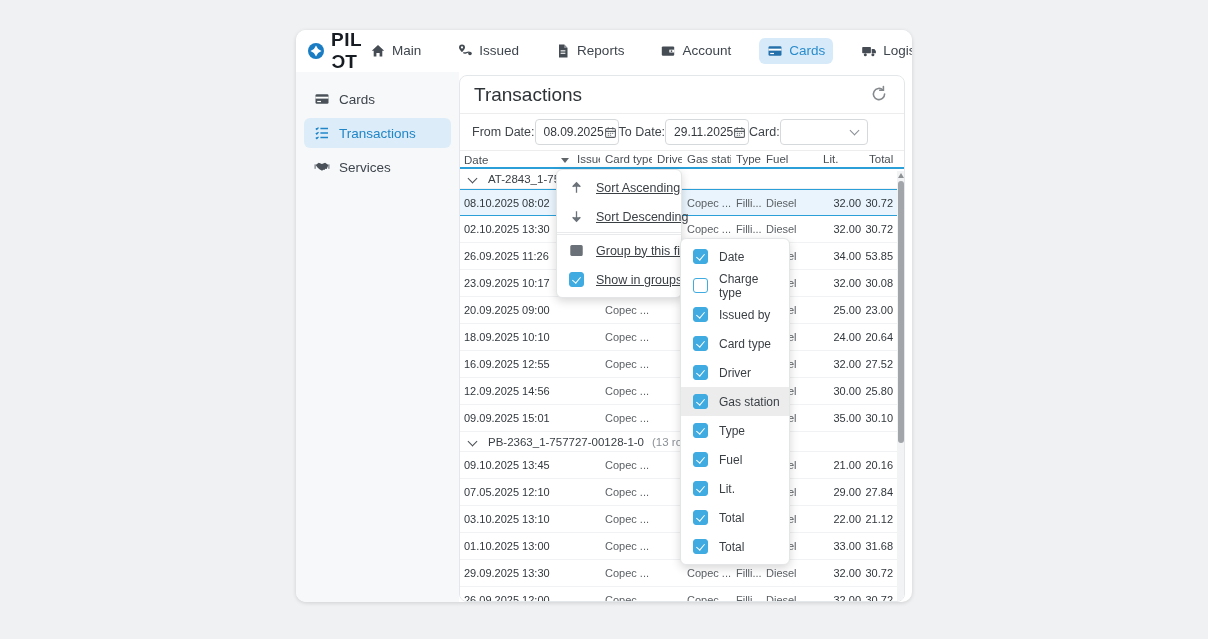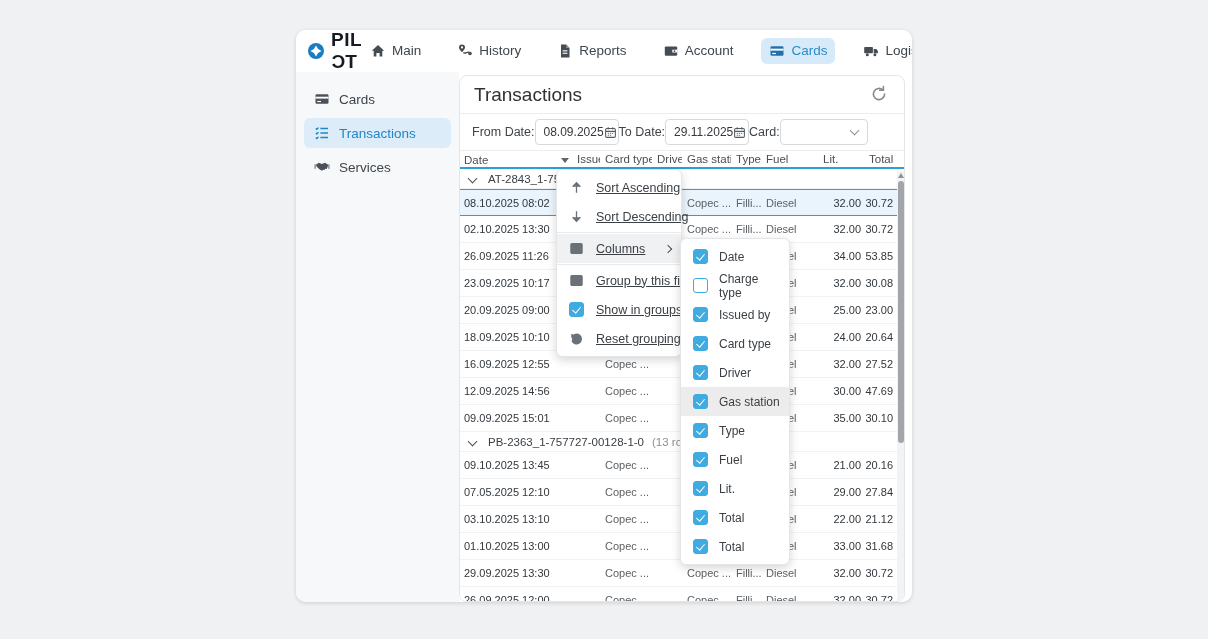--- a/index.html
+++ b/index.html
@@ -112,21 +112,21 @@
           </div>
           <div class="nav-item">
             <span class="icon ">
               <svg viewBox="0 0 16 16">
                 <path d="M5 1.5a3 3 0 0 1 3 3c0 2-3 4.6-3 4.6S2 6.5 2 4.5a3 3 0 0 1 3-3z"></path>
                 <circle cx="5" cy="4.4" r="1.1" fill="#fff"></circle>
                 <path d="M6.3 9.6c2.3 1.7 4.4-1.9 6.6 0" fill="none" stroke="currentColor" stroke-width="1.3"></path>
                 <circle cx="13" cy="10.5" r="1.8"></circle>
               </svg>
             </span>
-            <span>History</span>
+            <span>Issued</span>
           </div>
           <div class="nav-item">
             <span class="icon ">
               <svg viewBox="0 0 16 16">
                 <path d="M4 1.5h5.2l3.3 3.4v9.6H4z"></path>
                 <path d="M9.2 1.5v3.4h3.3z" fill="#8d9298"></path>
                 <rect x="5.6" y="7.3" width="4.8" height="1.1" fill="#fff"></rect>
                 <rect x="5.6" y="9.7" width="4.8" height="1.1" fill="#fff"></rect>
               </svg>
             </span>
@@ -337,21 +337,21 @@
           </div>
           <div class="t-row grid">
             <div class="cell-date">12.09.2025 14:56</div>
             <div class="cell-txt"></div>
             <div class="cell-txt">Copec ...</div>
             <div class="cell-txt"></div>
             <div class="cell-txt">Copec ...</div>
             <div class="cell-txt">Filli...</div>
             <div class="cell-txt">Diesel</div>
             <div class="cell-num">30.00</div>
-            <div class="cell-num">47.69</div>
+            <div class="cell-num">25.80</div>
           </div>
           <div class="t-row grid">
             <div class="cell-date">09.09.2025 15:01</div>
             <div class="cell-txt"></div>
             <div class="cell-txt">Copec ...</div>
             <div class="cell-txt"></div>
             <div class="cell-txt">Copec ...</div>
             <div class="cell-txt">Filli...</div>
             <div class="cell-txt">Diesel</div>
             <div class="cell-num">35.00</div>
@@ -448,54 +448,35 @@
       </div>
       <div class="menu-item">
         <span class="icon ">
           <svg viewBox="0 0 16 16" fill="none" stroke="currentColor" stroke-width="1.4">
             <path d="M8 2.5v10.3M3.9 8.8 8 13l4.1-4.2"></path>
           </svg>
         </span>
         <span>Sort Descending</span>
       </div>
       <div class="menu-sep"></div>
-      <div class="menu-item hover">
-        <span class="icon ">
-          <svg viewBox="0 0 16 16" fill="none" stroke="currentColor" stroke-width="1.2">
-            <rect x="2" y="2.8" width="12" height="10.4" rx="1"></rect>
-            <path d="M6 2.8v10.4M10 2.8v10.4"></path>
-          </svg>
-        </span>
-        <span>Columns</span>
-        <span class="menu-arrow"></span>
-      </div>
       <div class="menu-sep"></div>
       <div class="menu-item">
         <span class="icon ">
           <svg viewBox="0 0 16 16" fill="none" stroke="currentColor" stroke-width="1.2">
             <rect x="2" y="2.8" width="12" height="10.4" rx="1"></rect>
             <path d="M6 2.8v10.4M6 6.3h8M6 9.8h8"></path>
             <path d="M2 6.3h4M2 9.8h4" opacity=".45"></path>
           </svg>
         </span>
         <span>Group by this field</span>
       </div>
       <div class="menu-item">
         <span class="cb checked" style="width: 15px;"></span>
         <span>Show in groups</span>
       </div>
-      <div class="menu-item">
-        <span class="icon ">
-          <svg viewBox="0 0 16 16" fill="none" stroke="currentColor" stroke-width="1.4">
-            <path d="M3.1 3.1v3.5h3.5"></path>
-            <path d="M3.4 6.5a5.1 5.1 0 1 1-.2 3.6"></path>
-          </svg>
-        </span>
-        <span>Reset grouping</span>
-      </div>
     </div>
   <div class="menu sub-menu" id="sub-menu">
       <div class="sub-item">
         <span class="cb checked"></span>
         <span>Date</span>
       </div>
       <div class="sub-item">
         <span class="cb"></span>
         <span>Charge type</span>
       </div>

